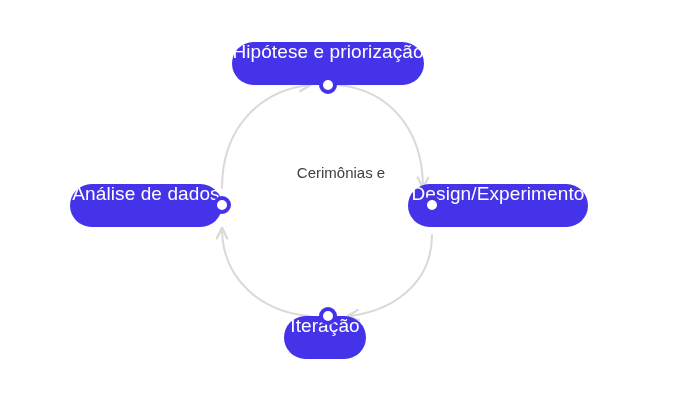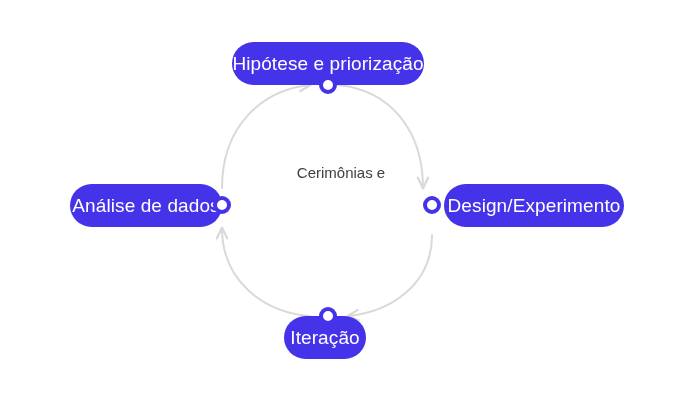--- a/index.html
+++ b/index.html
@@ -24,21 +24,20 @@
     left: 0;
     top: 0;
     width: 682px;
     height: 400px;
   }
   .pill {
     position: absolute;
     background: #4533ea;
     border-radius: 999px;
     display: flex;
-    align-items: center;
     justify-content: center;
     color: #ffffff;
     font-size: 19px;
     letter-spacing: 0.1px;
     white-space: nowrap;
     box-sizing: border-box;
   }
   .pill-label {
     display: block;
     line-height: 1;
@@ -46,21 +45,21 @@
   }
   
   #node-hypothesis {
     left: 232px;
     top: 42px;
     width: 192px;
     height: 43px;
   }
   
   #node-design {
-    left: 444px;
+    left: 408px;
     top: 184px;
     width: 180px;
     height: 43px;
   }
   
   #node-iteration {
     left: 284px;
     top: 316px;
     width: 82px;
     height: 43px;

